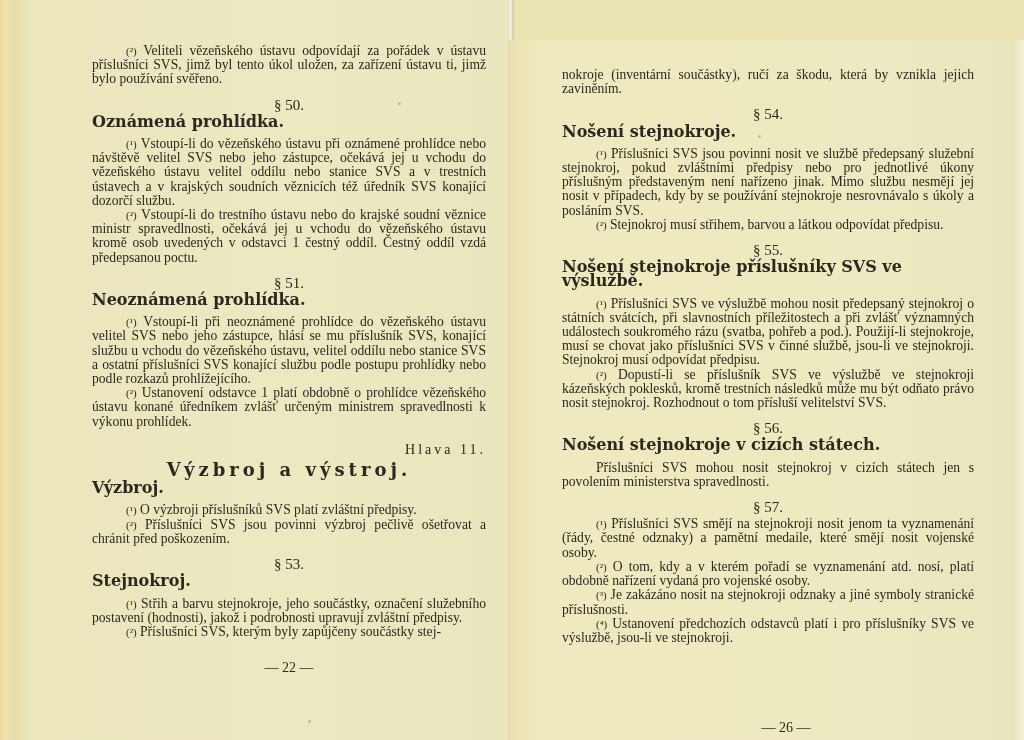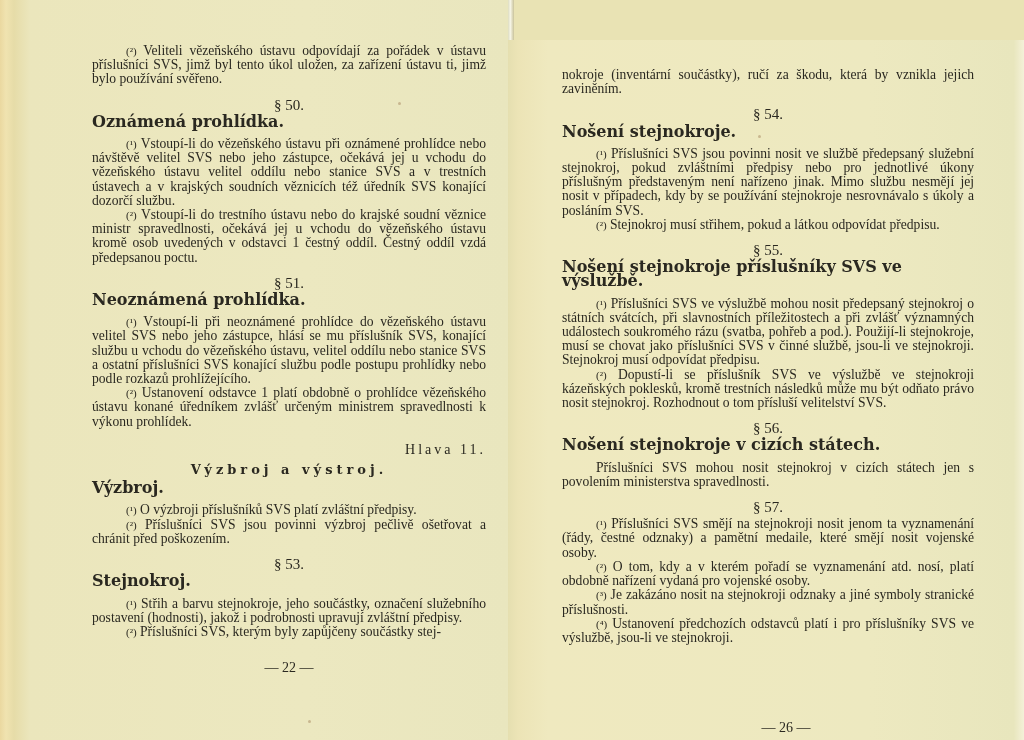--- a/index.html
+++ b/index.html
@@ -41,21 +41,21 @@
     text-align: center; margin: 11px 0 3px 0; font-size: 15px;
   }
   .sec-title {
     text-align: left; font-weight: bold; margin: 0 0 8px 0; font-size: 16px;
     font-family: "DejaVu Serif", serif;
   }
   .chapter-num {
     text-align: right; letter-spacing: 3px; margin: 14px 0 6px 0; font-size: 14px;
   }
   .chapter-title {
-    text-align: center; font-weight: bold; letter-spacing: 4px; margin: 0 0 4px 0; font-size: 13px;
+    text-align: center; font-weight: bold; letter-spacing: 4px; margin: 0 0 4px 0; font-size: 18px;
     font-family: "DejaVu Serif", serif;
   }
   .page-num {
     position: absolute; bottom: 64px; left: 0; right: 0; text-align: center;
     font-size: 14px; font-family: "Liberation Serif", serif;
   }
   .page.left .page-num { left: 70px; }
   .page.right .page-num { left: 40px; bottom: 44px; }
   .dot { position: absolute; width: 3px; height: 3px; border-radius: 50%; background: #b9a27a; opacity: .7; }
 </style>
@@ -88,21 +88,21 @@
     <span class="dot" style="left:398px;top:102px"></span>
     <span class="dot" style="left:308px;top:720px"></span>
   </div>
   <div class="gutter"></div>
   <div class="page right">
     <div class="text" id="right-body">
         <p class="para first-flush"><span>nokroje (inventární součástky), ručí za škodu, která by vznikla jejich zaviněním.</span></p>
         <div class="sec-num">§ 54.</div>
         <div class="sec-title">Nošení stejnokroje.</div>
         <p class="para"><span class="sup">(¹)</span> <span>Příslušníci SVS jsou povinni nosit ve službě předepsaný služební stejnokroj, pokud zvláštními předpisy nebo pro jednotlivé úkony příslušným představeným není nařízeno jinak. Mimo službu nesmějí jej nosit v případech, kdy by se používání stejnokroje nesrovnávalo s úkoly a posláním SVS.</span></p>
-        <p class="para"><span class="sup">(²)</span> <span>Stejnokroj musí střihem, pokud a látkou odpovídat předpisu.</span></p>
+        <p class="para"><span class="sup">(²)</span> <span>Stejnokroj musí střihem, barvou a látkou odpovídat předpisu.</span></p>
         <div class="sec-num">§ 55.</div>
         <div class="sec-title">Nošení stejnokroje příslušníky SVS ve výslužbě.</div>
         <p class="para"><span class="sup">(¹)</span> <span>Příslušníci SVS ve výslužbě mohou nosit předepsaný stejnokroj o státních svátcích, při slavnostních příležitostech a při zvlášť významných událostech soukromého rázu (svatba, pohřeb a pod.). Použijí-li stejnokroje, musí se chovat jako příslušníci SVS v činné službě, jsou-li ve stejnokroji. Stejnokroj musí odpovídat předpisu.</span></p>
         <p class="para"><span class="sup">(²)</span> <span>Dopustí-li se příslušník SVS ve výslužbě ve stejnokroji kázeňských poklesků, kromě trestních následků může mu být odňato právo nosit stejnokroj. Rozhodnout o tom přísluší velitelství SVS.</span></p>
         <div class="sec-num">§ 56.</div>
         <div class="sec-title">Nošení stejnokroje v cizích státech.</div>
         <p class="para"><span>Příslušníci SVS mohou nosit stejnokroj v cizích státech jen s povolením ministerstva spravedlnosti.</span></p>
         <div class="sec-num">§ 57.</div>
         <p class="para"><span class="sup">(¹)</span> <span>Příslušníci SVS smějí na stejnokroji nosit jenom ta vyznamenání (řády, čestné odznaky) a pamětní medaile, které smějí nosit vojenské osoby.</span></p>
         <p class="para"><span class="sup">(²)</span> <span>O tom, kdy a v kterém pořadí se vyznamenání atd. nosí, platí obdobně nařízení vydaná pro vojenské osoby.</span></p>

